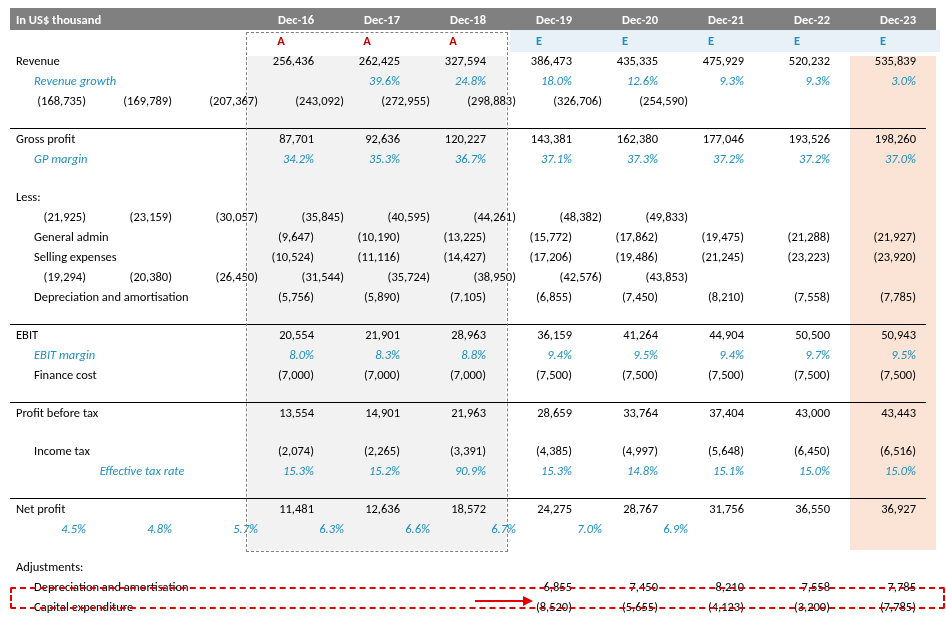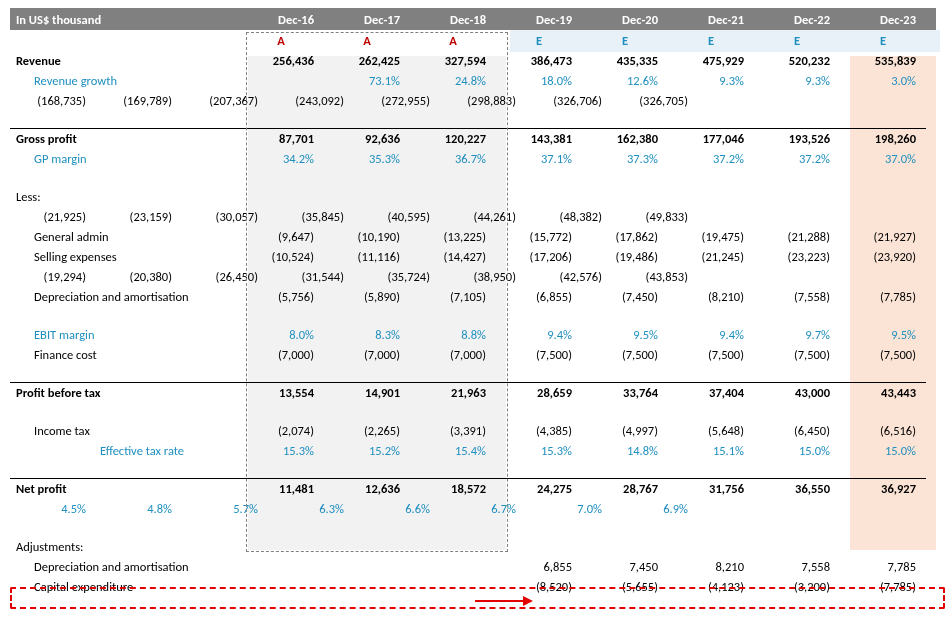--- a/index.html
+++ b/index.html
@@ -36,24 +36,24 @@
     display: flex;
     height: 20px;
     align-items: center;
     position: relative;
   }
   .blank { height: 18px; }
   .period-row { height: 20px; text-align: center; }
   .period-row .num-col { text-align: center; font-weight: bold; padding-right: 0; }
   .actual { color: #C00000; }
   .estimate { color: #1F8FBF; }
-  .metric { color: #1F8FBF; }
+  .metric { color: #1F8FBF; font-style: italic; }
   .indent1 { padding-left: 24px; }
   .indent2 { padding-left: 36px; text-align: center; }
-  .bold { font-weight: bold; }
+  .bold { font-weight: normal; }
   .ul { }
 
   
   .top-line::before {
     content: "";
     position: absolute;
     left: 0; right: 10px; top: 0;
     border-top: 1px solid #000;
   }
 
@@ -174,37 +174,37 @@
       <div class="num-col bold">327,594</div>
       <div class="num-col bold">386,473</div>
       <div class="num-col bold">435,335</div>
       <div class="num-col bold">475,929</div>
       <div class="num-col bold">520,232</div>
       <div class="num-col bold">535,839</div>
     </div>
     <div class="row">
       <div class="label-col metric indent1">Revenue growth</div>
       <div class="num-col metric"></div>
-      <div class="num-col metric">73.1%</div>
+      <div class="num-col metric">39.6%</div>
       <div class="num-col metric">24.8%</div>
       <div class="num-col metric">18.0%</div>
       <div class="num-col metric">12.6%</div>
       <div class="num-col metric">9.3%</div>
       <div class="num-col metric">9.3%</div>
       <div class="num-col metric">3.0%</div>
     </div>
     <div class="row">
       <div class="num-col">(168,735)</div>
       <div class="num-col">(169,789)</div>
       <div class="num-col">(207,367)</div>
       <div class="num-col">(243,092)</div>
       <div class="num-col">(272,955)</div>
       <div class="num-col">(298,883)</div>
       <div class="num-col">(326,706)</div>
-      <div class="num-col">(326,705)</div>
+      <div class="num-col">(254,590)</div>
     </div>
     <div class="row blank"></div>
     <div class="row top-line">
       <div class="label-col bold">Gross profit</div>
       <div class="num-col bold">87,701</div>
       <div class="num-col bold">92,636</div>
       <div class="num-col bold">120,227</div>
       <div class="num-col bold">143,381</div>
       <div class="num-col bold">162,380</div>
       <div class="num-col bold">177,046</div>
@@ -281,20 +281,31 @@
       <div class="num-col">(5,756)</div>
       <div class="num-col">(5,890)</div>
       <div class="num-col">(7,105)</div>
       <div class="num-col">(6,855)</div>
       <div class="num-col">(7,450)</div>
       <div class="num-col">(8,210)</div>
       <div class="num-col">(7,558)</div>
       <div class="num-col">(7,785)</div>
     </div>
     <div class="row blank"></div>
+    <div class="row top-line">
+      <div class="label-col bold">EBIT</div>
+      <div class="num-col bold">20,554</div>
+      <div class="num-col bold">21,901</div>
+      <div class="num-col bold">28,963</div>
+      <div class="num-col bold">36,159</div>
+      <div class="num-col bold">41,264</div>
+      <div class="num-col bold">44,904</div>
+      <div class="num-col bold">50,500</div>
+      <div class="num-col bold">50,943</div>
+    </div>
     <div class="row">
       <div class="label-col metric indent1">EBIT margin</div>
       <div class="num-col metric">8.0%</div>
       <div class="num-col metric">8.3%</div>
       <div class="num-col metric">8.8%</div>
       <div class="num-col metric">9.4%</div>
       <div class="num-col metric">9.5%</div>
       <div class="num-col metric">9.4%</div>
       <div class="num-col metric">9.7%</div>
       <div class="num-col metric">9.5%</div>
@@ -331,21 +342,21 @@
       <div class="num-col">(4,385)</div>
       <div class="num-col">(4,997)</div>
       <div class="num-col">(5,648)</div>
       <div class="num-col">(6,450)</div>
       <div class="num-col">(6,516)</div>
     </div>
     <div class="row">
       <div class="label-col metric indent2">Effective tax rate</div>
       <div class="num-col metric">15.3%</div>
       <div class="num-col metric">15.2%</div>
-      <div class="num-col metric">15.4%</div>
+      <div class="num-col metric">90.9%</div>
       <div class="num-col metric">15.3%</div>
       <div class="num-col metric">14.8%</div>
       <div class="num-col metric">15.1%</div>
       <div class="num-col metric">15.0%</div>
       <div class="num-col metric">15.0%</div>
     </div>
     <div class="row blank"></div>
     <div class="row top-line">
       <div class="label-col bold">Net profit</div>
       <div class="num-col bold">11,481</div>

